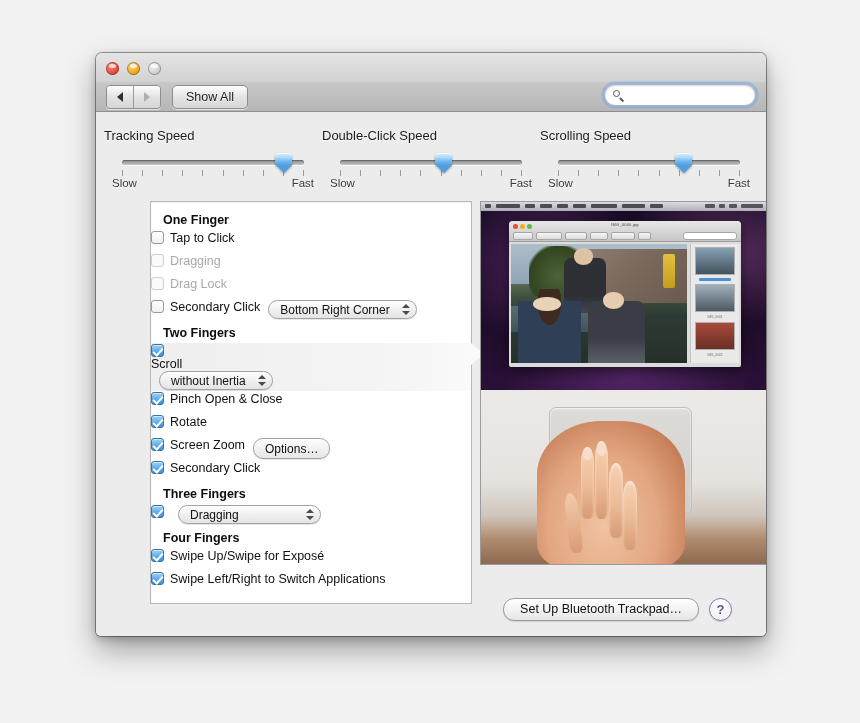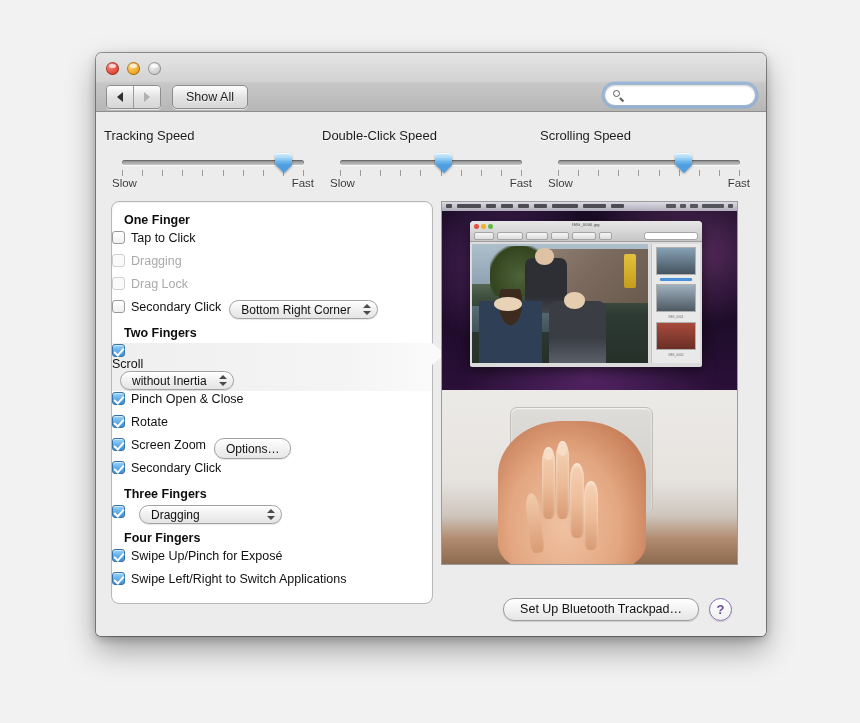--- a/index.html
+++ b/index.html
@@ -246,26 +246,27 @@
     display: flex;
     padding: 12px 15px 0 15px;
     gap: 8px;
   }
 
   
   #options-panel {
     width: 322px;
     background: #fff;
     border: 1px solid #b8b8b8;
-    border-radius: 8px;
+    border-radius: 0;
     box-shadow: inset 0 1px 2px rgba(0,0,0,0.07);
     padding: 7px 0 9px 0;
     position: relative;
     box-sizing: border-box;
     flex: none;
+    margin-left: 39px;
   }
   .group-head {
     font-size: 12.5px;
     font-weight: bold;
     color: #0d0d0d;
     padding: 4px 0 3px 12px;
   }
   .opt-row {
     display: flex;
     align-items: flex-start;
@@ -743,21 +744,21 @@
           <span class="cb on"></span>
           <span class="popup" style="width:143px;">
             <span class="pv">Dragging</span>
             <span class="updown"></span>
           </span>
         </div>
 
         <div class="group-head">Four Fingers</div>
         <div class="opt-row">
           <span class="cb on"></span>
-          <span class="opt-label">Swipe Up/Pinch for Exposé</span>
+          <span class="opt-label">Swipe Up/Swipe for Exposé</span>
         </div>
         <div class="opt-row">
           <span class="cb on"></span>
           <span class="opt-label">Swipe Left/Right to Switch Applications</span>
         </div>
       </div>
 
       <div id="preview">
 
         <div class="pv-top">

